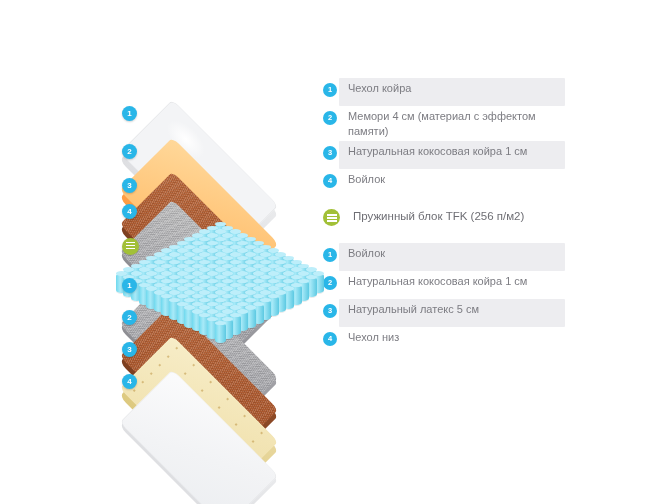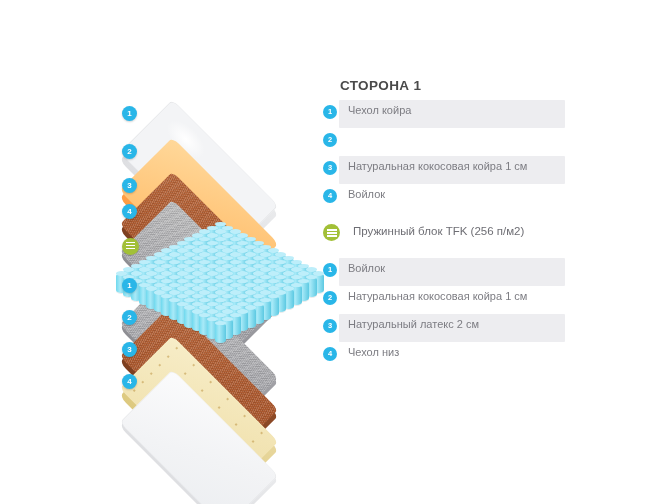--- a/index.html
+++ b/index.html
@@ -344,30 +344,30 @@
     <div class="iso-side side-latex" style="top:262px;"></div>
     <div class="iso tex-latex" style="top:254px;"></div>
 
     <div class="ibadge" style="left:26px;top:288px;">4</div>
     <div class="iso-side side-white" style="top:292px;"></div>
     <div class="iso tex-cover-bot" style="top:288px;"></div>
   </div>
 
   <div class="legend">
 
-    <div class="sec-title">СТОРОНА 1</div>
 
     <div class="row">
       <div class="stripe"></div>
       <span class="bdg">1</span>
       <span class="txt">Чехол койра</span>
     </div>
 
     <div class="row">
       <span class="bdg">2</span>
+      <span class="txt">Мемори 4 см (материал с эффектом памяти)</span>
     </div>
 
     <div class="row">
       <div class="stripe"></div>
       <span class="bdg">3</span>
       <span class="txt">Натуральная кокосовая койра 1 см</span>
     </div>
 
     <div class="row">
       <span class="bdg">4</span>
@@ -393,21 +393,21 @@
     </div>
 
     <div class="row">
       <span class="bdg">2</span>
       <span class="txt">Натуральная кокосовая койра 1 см</span>
     </div>
 
     <div class="row">
       <div class="stripe"></div>
       <span class="bdg">3</span>
-      <span class="txt">Натуральный латекс 2 см</span>
+      <span class="txt">Натуральный латекс 5 см</span>
     </div>
 
     <div class="row">
       <span class="bdg">4</span>
       <span class="txt">Чехол низ</span>
     </div>
 
   </div>
 </div>
 

